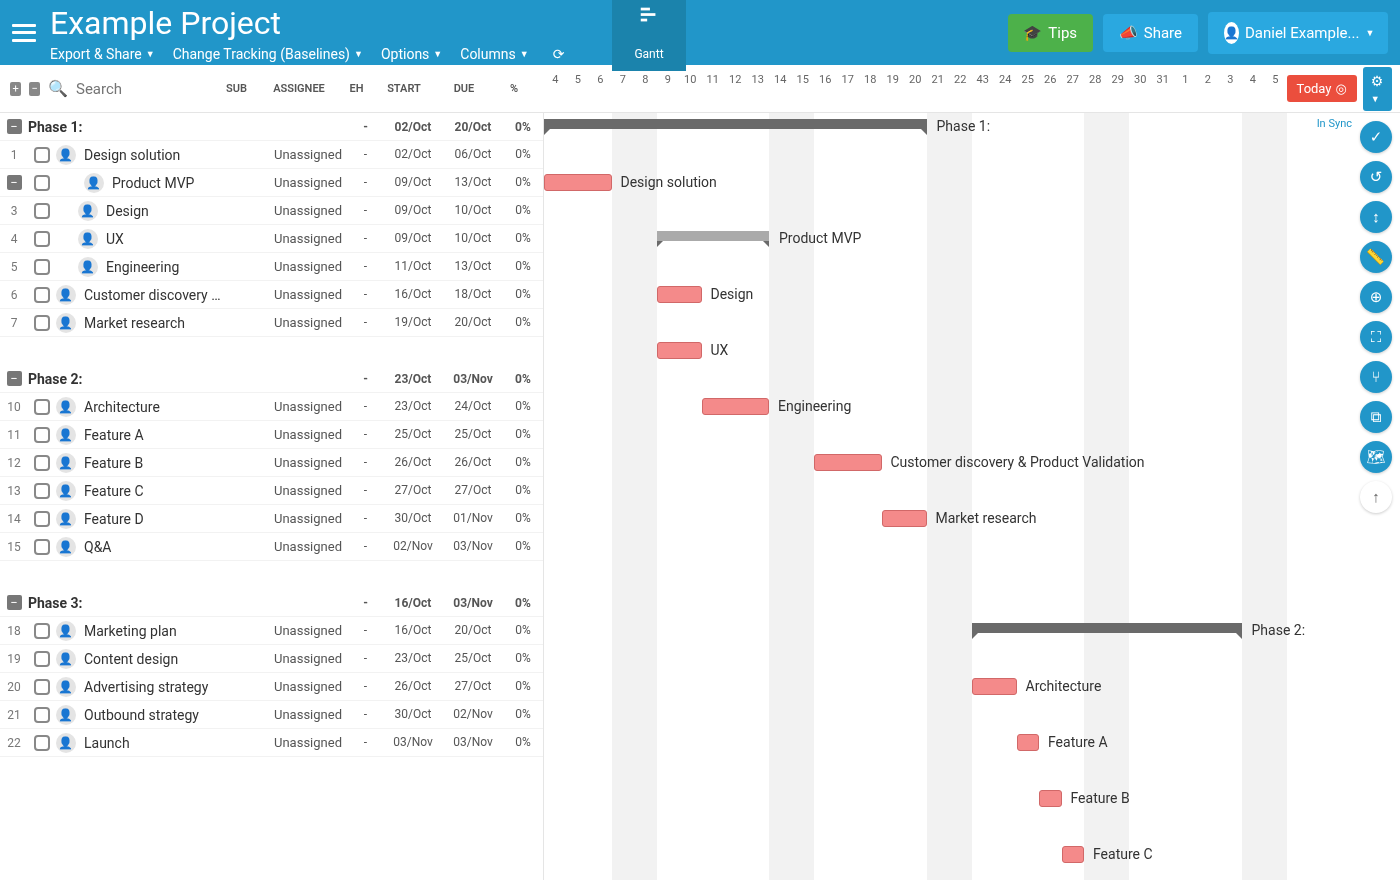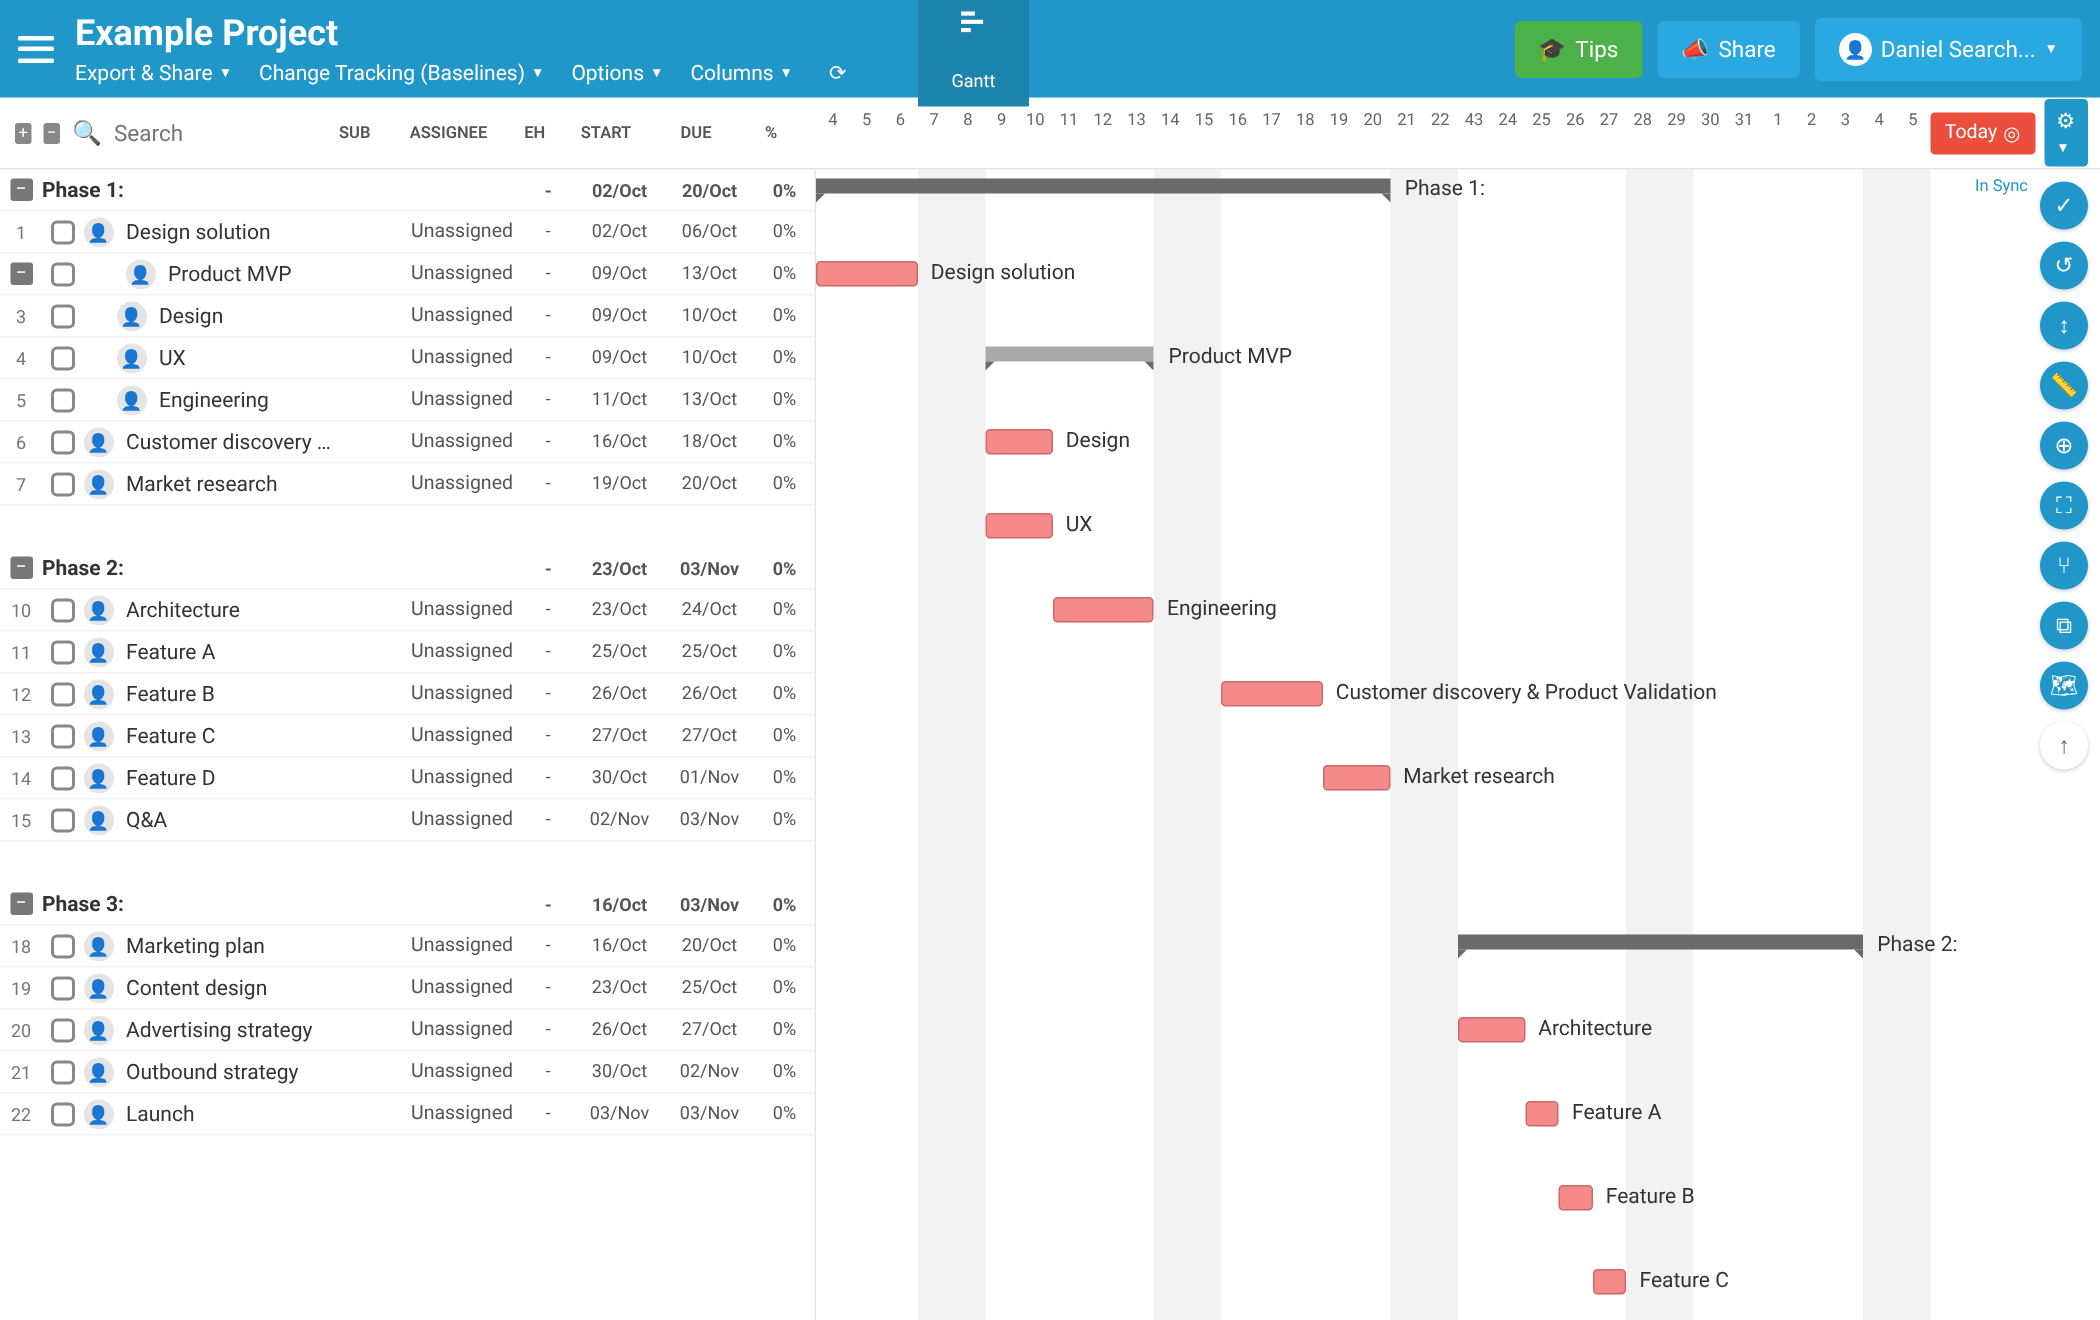--- a/index.html
+++ b/index.html
@@ -1,21 +1,21 @@
 <!DOCTYPE html>
 <html><head>
 <meta charset="utf-8">
 <style>
 *{margin:0;padding:0;box-sizing:border-box;font-family:-apple-system,BlinkMacSystemFont,"Segoe UI",Roboto,sans-serif}
 body{width:1400px;height:880px;overflow:hidden;background:#fff}
 .header{background:#2196c9;height:65px;display:flex;align-items:center;color:#fff;padding:0 12px}
 .hamburger{width:24px;height:18px;display:flex;flex-direction:column;justify-content:space-between;cursor:pointer;margin-right:14px}
 .hamburger span{background:#fff;height:3px;border-radius:1px}
 .title-block{flex:0 0 auto}
-.project-title{font-size:24px;font-weight:700}
+.project-title{font-size:32px;font-weight:400}
 .menus{display:flex;gap:18px;font-size:14px;margin-top:4px}
 .menu-item{cursor:pointer;display:flex;align-items:center;gap:4px}
 .caret{font-size:9px}
 .refresh{margin-left:6px}
 .view-tabs{display:flex;margin-left:48px;gap:0}
 .view-tab{padding:10px 22px;text-align:center;cursor:pointer;font-size:12px;display:flex;flex-direction:column;align-items:center;gap:21px}
 .view-tab.active{background:#1b83ac}
 .view-tab svg,.view-tab .icon{width:22px;height:22px}
 .header-right{margin-left:auto;display:flex;gap:10px;align-items:center}
 .btn{padding:10px 16px;border-radius:4px;font-size:15px;cursor:pointer;display:flex;align-items:center;gap:6px;color:#fff}
@@ -122,21 +122,21 @@
     <div class="btn btn-tips">
         <span>🎓</span>
         <span>Tips</span>
       </div>
     <div class="btn btn-news">
         <span>📣</span>
         <span>Share</span>
       </div>
     <div class="btn btn-user">
         <span class="avatar">👤</span>
-        <span>Daniel Search...</span>
+        <span>Daniel Example...</span>
         <span class="caret">▼</span>
       </div>
   </div>
 </div>
 
 <div class="toolbar">
   <div class="toolbar-left">
     <span class="mini-btn">+</span>
     <span class="mini-btn">−</span>
     <span class="search-icon">🔍</span>

